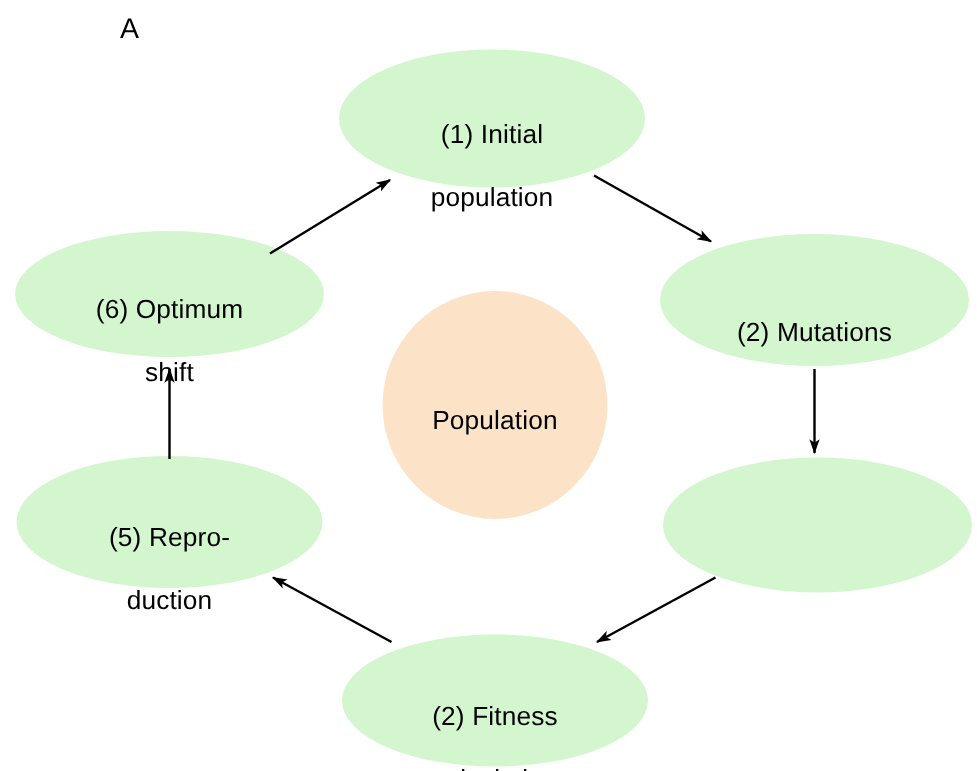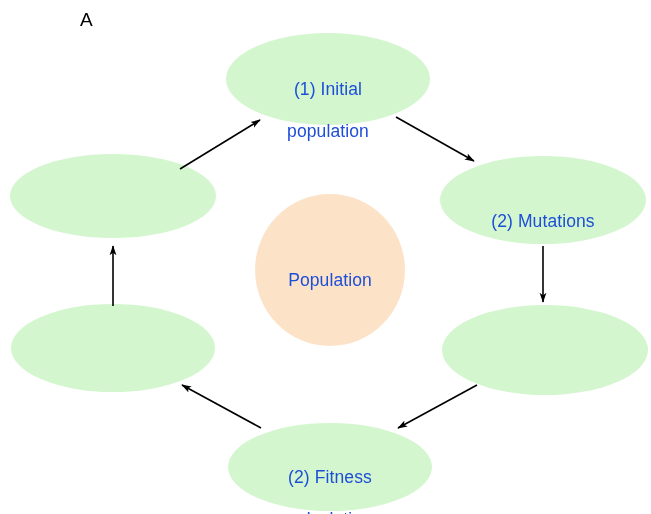--- a/index.html
+++ b/index.html
@@ -20,21 +20,21 @@
   #diagram-svg {
     position: absolute;
     left: 0;
     top: 0;
     width: 651px;
     height: 514px;
   }
   .node-label {
     position: absolute;
     text-align: center;
-    color: #1d4ed8;
+    color: #000000;
     font-family: "Liberation Sans", sans-serif;
     font-size: 17.5px;
     line-height: 21px;
     white-space: pre-line;
     pointer-events: none;
     letter-spacing: 0.1px;
   }
   .panel-letter {
     position: absolute;
     color: #000000;
@@ -85,19 +85,27 @@
   <div class="node-label" style="left:443px; top:190px; width:200px;">
     <span>(2) Mutations</span>
   </div>
 
 
   <div class="node-label" style="left:230px; top:446px; width:200px;">
     <span>(2) Fitness</span><br>
     <span>calculation</span>
   </div>
 
+  <div class="node-label" style="left:13px; top:327px; width:200px;">
+    <span>(5) Repro-</span><br>
+    <span>duction</span>
+  </div>
 
+  <div class="node-label" style="left:11px; top:175px; width:204px;">
+    <span>(6) Optimum</span><br>
+    <span>shift</span>
+  </div>
 
   <div class="node-label" style="left:230px; top:249px; width:200px;">
     <span>Population</span><br>
   </div>
 
 </div>
 
 </body></html>

